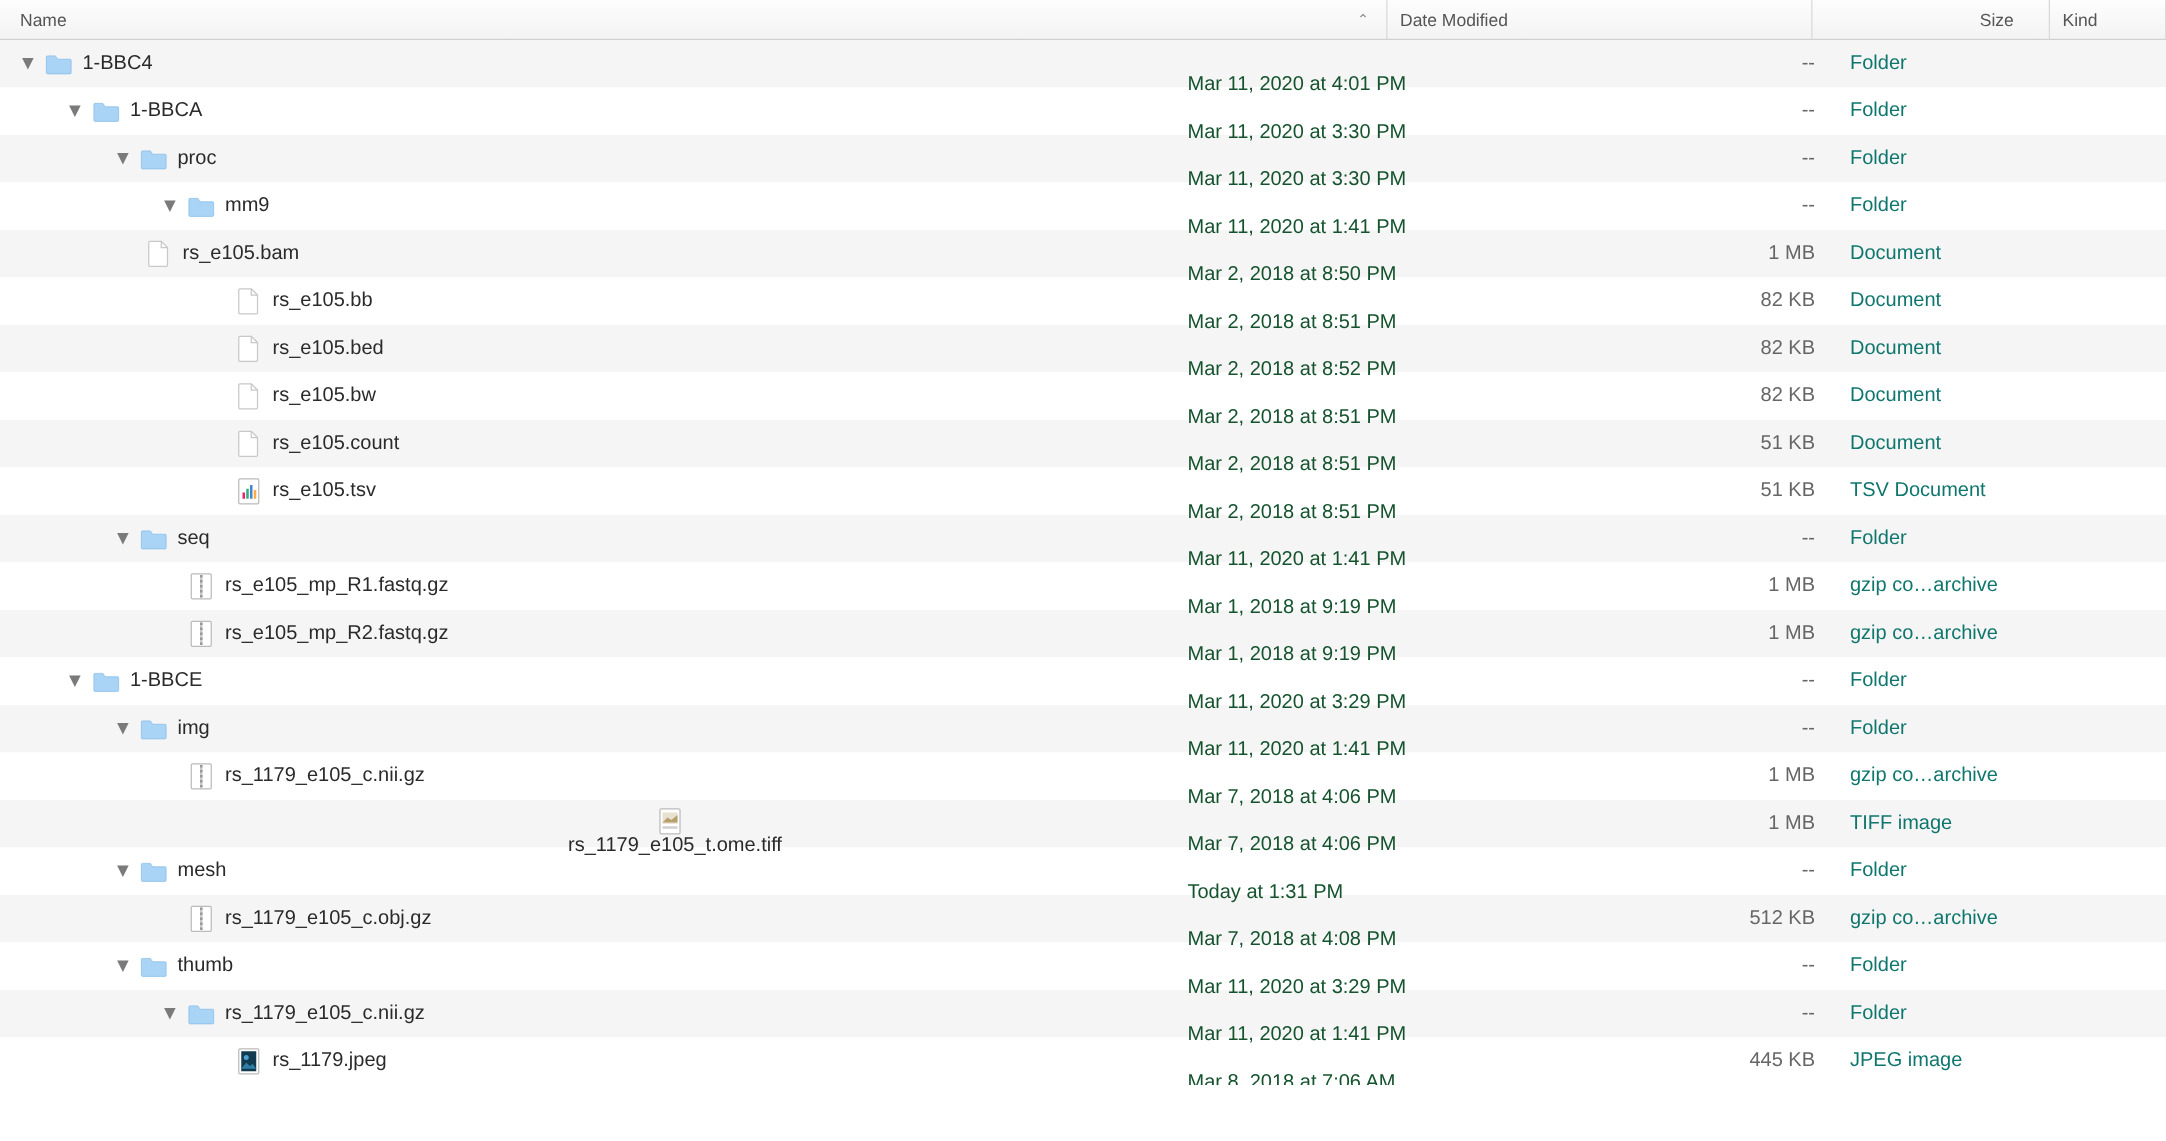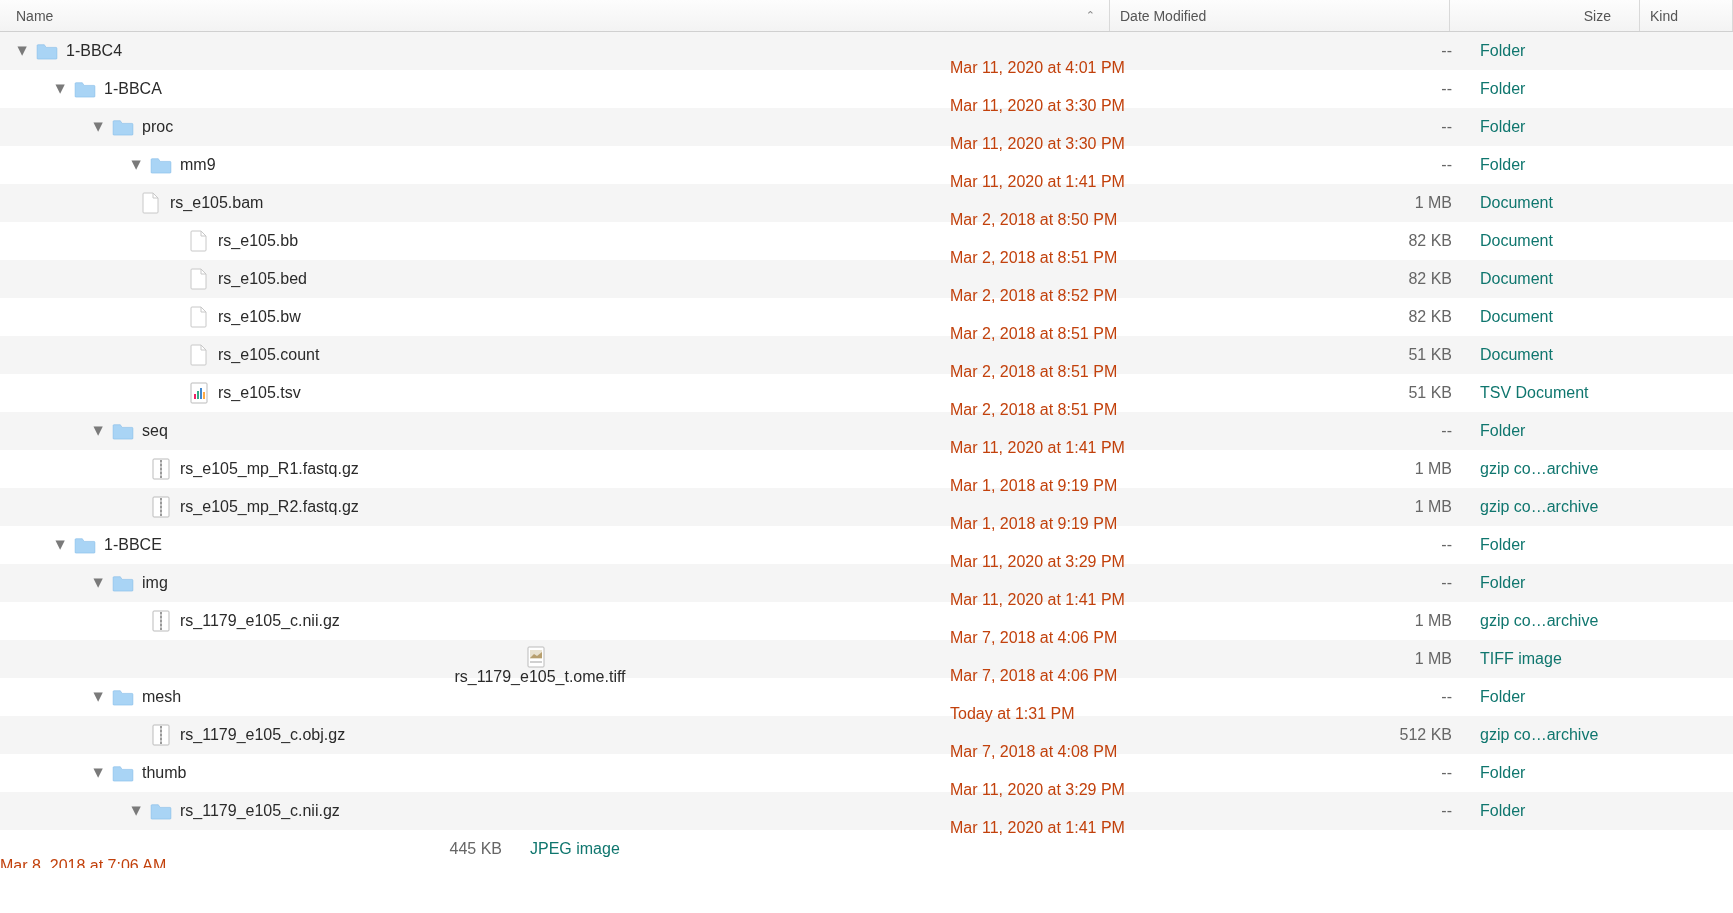--- a/index.html
+++ b/index.html
@@ -40,21 +40,21 @@
   .row {
     display: flex;
     height: 38px;
     align-items: center;
     font-size: 16px;
     color: #2a2a2a;
   }
   .row.odd  { background: #f5f5f5; }
   .row.even { background: #ffffff; }
   .cell-name { width: 950px; display:flex; align-items:center; }
-  .cell-date { width: 340px; color:#c2410c;margin-top:33px; }
+  .cell-date { width: 340px; color:#14532d;margin-top:33px; }
   .cell-size { width: 190px; color:#666; text-align:right; padding-right: 28px; }
   .cell-kind { flex:1; color:#0f766e; }
   .disclosure {
     width: 14px; height: 14px;
     display:inline-flex; align-items:center; justify-content:center;
     margin-right: 6px;
     color:#7a7a7a;
     font-size: 12px;
     transform-origin:center;
   }
@@ -134,21 +134,21 @@
             <path d="M2 3 h7 l2 3 h11 a1 1 0 0 1 1 1 v11 a1 1 0 0 1 -1 1 H2 a1 1 0 0 1 -1 -1 V4 a1 1 0 0 1 1 -1 z" fill="#a9d4f5" stroke="#7fb8e6" stroke-width="0.6"></path>
           </svg>
         </span>
         <span class="name-text">mm9</span>
       </div>
       <div class="cell-date">Mar 11, 2020 at 1:41 PM</div>
       <div class="cell-size">--</div>
       <div class="cell-kind">Folder</div>
     </div>
     <div class="row odd">
-      <div class="cell-name" style="padding-left: 120px;">
+      <div class="cell-name" style="padding-left: 96px;">
         <span class="disclosure leaf">▶</span>
         <span class="icon">
           <svg class="doc-svg" viewBox="0 0 18 22">
             <path d="M2 1 h9 l5 5 v14 a1 1 0 0 1 -1 1 H2 a1 1 0 0 1 -1 -1 V2 a1 1 0 0 1 1 -1 z" fill="#fff" stroke="#c8c8c8"></path>
             <path d="M11 1 v5 h5" fill="none" stroke="#c8c8c8"></path>
           </svg>
         </span>
         <span class="name-text">rs_e105.bam</span>
       </div>
       <div class="cell-date">Mar 2, 2018 at 8:50 PM</div>
@@ -408,17 +408,29 @@
             <path d="M2 3 h7 l2 3 h11 a1 1 0 0 1 1 1 v11 a1 1 0 0 1 -1 1 H2 a1 1 0 0 1 -1 -1 V4 a1 1 0 0 1 1 -1 z" fill="#a9d4f5" stroke="#7fb8e6" stroke-width="0.6"></path>
           </svg>
         </span>
         <span class="name-text">rs_1179_e105_c.nii.gz</span>
       </div>
       <div class="cell-date">Mar 11, 2020 at 1:41 PM</div>
       <div class="cell-size">--</div>
       <div class="cell-kind">Folder</div>
     </div>
     <div class="row even">
+      <div class="cell-name" style="padding-left: 168px;">
+        <span class="disclosure leaf">▶</span>
+        <span class="icon">
+          <svg class="doc-svg" viewBox="0 0 18 22">
+            <rect x="1" y="1" width="16" height="20" rx="1" fill="#fff" stroke="#bbb"></rect>
+            <rect x="3" y="3" width="12" height="16" fill="#123b4f"></rect>
+            <circle cx="7" cy="8" r="2" fill="#4aa3d1"></circle>
+            <path d="M3 17 l4 -5 l3 3 l2 -2 l3 4 z" fill="#2f7fa8"></path>
+          </svg>
+        </span>
+        <span class="name-text">rs_1179.jpeg</span>
+      </div>
       <div class="cell-date">Mar 8, 2018 at 7:06 AM</div>
       <div class="cell-size">445 KB</div>
       <div class="cell-kind">JPEG image</div>
     </div>
   </div>
 
 </body></html>

